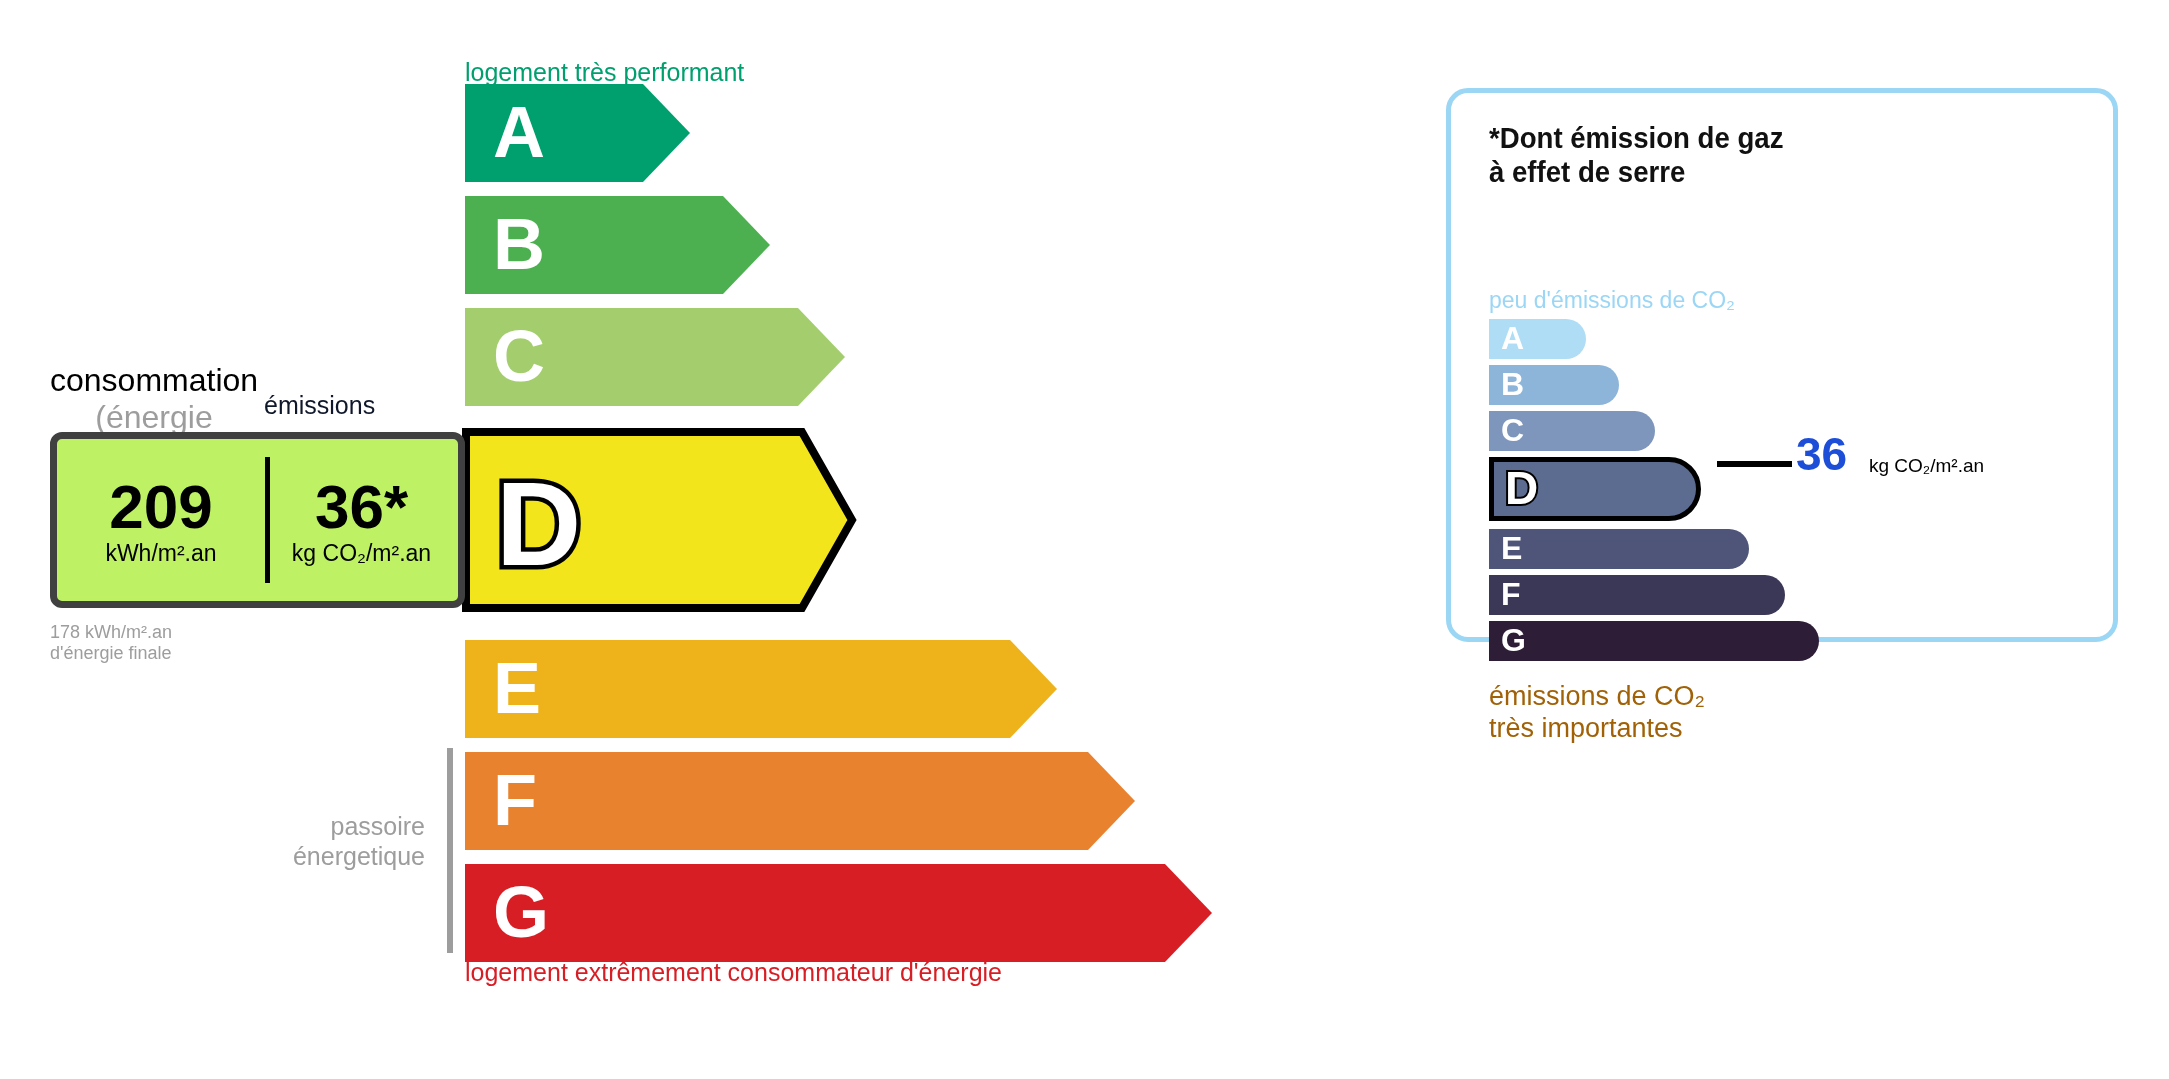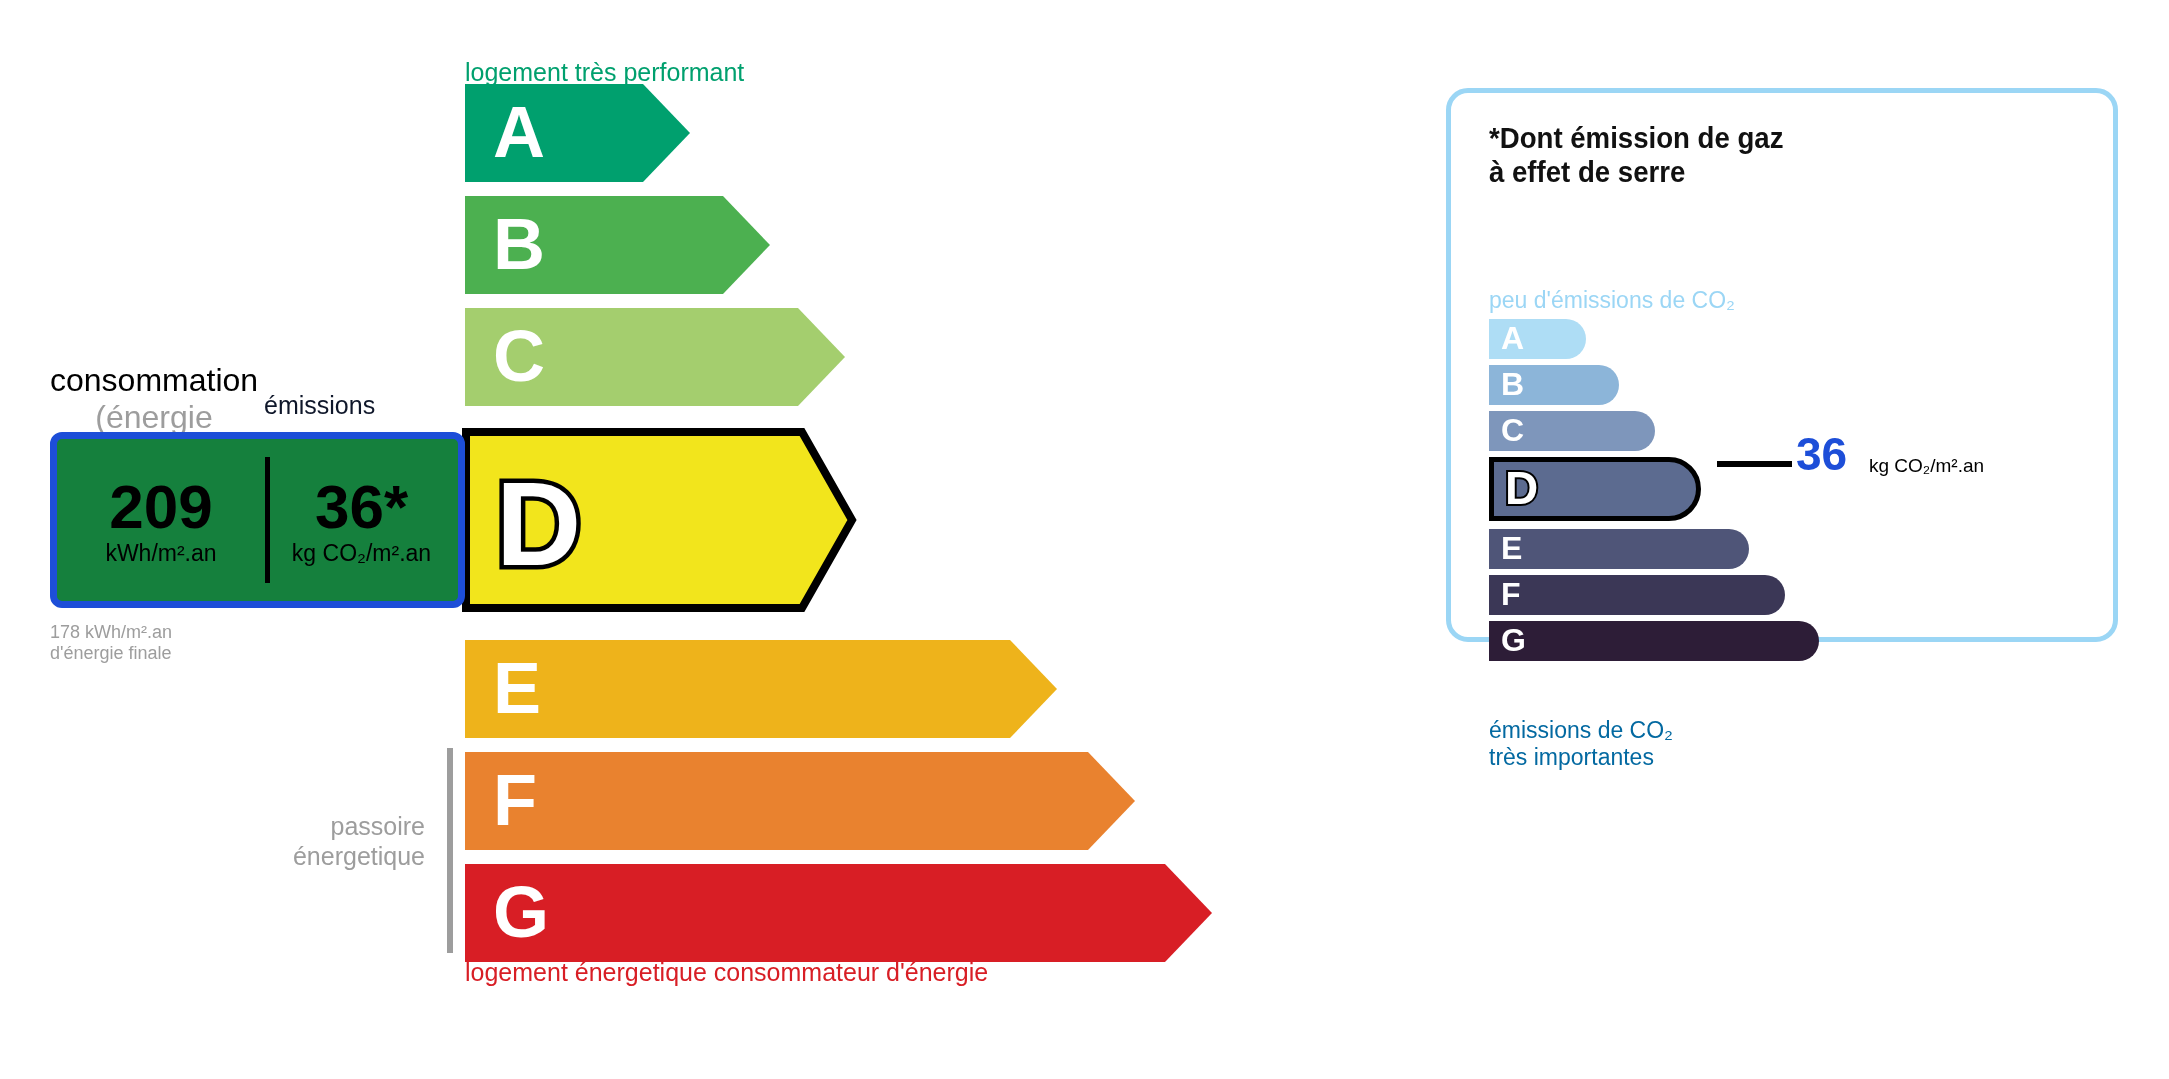--- a/index.html
+++ b/index.html
@@ -58,23 +58,23 @@
   #caption-bottom {
     left: 465px; top: 958px;
     color: #d81e25;
   }
 
   
   #value-box {
     position: absolute;
     left: 50px; top: 432px;
     width: 415px; height: 176px;
-    border: 7px solid #1d4ed8;
+    border: 7px solid #404040;
     border-radius: 12px;
-    background: #15803d;
+    background: #bef264;
     box-sizing: border-box;
     display: flex;
     z-index: 6;
   }
   .value-cell {
     flex: 1;
     display: flex;
     flex-direction: column;
     align-items: center;
     justify-content: center;
@@ -166,24 +166,24 @@
   }
   #co2-top-caption {
     position: absolute;
     left: 38px; top: 194px;
     font-size: 23px;
     color: #9bd6f5;
     white-space: nowrap;
   }
   #co2-bottom-caption {
     position: absolute;
-    left: 38px; top: 624px;
-    font-size: 23px;
+    left: 38px; top: 588px;
+    font-size: 27px;
     line-height: 1.18;
-    color: #0369a1;
+    color: #a16207;
     white-space: nowrap;
   }
 
   .co2-row {
     position: absolute;
     left: 38px;
     height: 40px;
   }
   .co2-bar {
     position: absolute;
@@ -289,21 +289,21 @@
     <span class="band-letter">F</span>
   </div>
 
   <div class="band-row" style="top:864px; width:747px;">
     <svg class="band-arrow" viewBox="0 0 747 98" preserveAspectRatio="none" width="747" height="98">
       <polygon points="0,0 700,0 747,49 700,98 0,98" fill="#d81e25"></polygon>
     </svg>
     <span class="band-letter">G</span>
   </div>
 
-  <div class="scale-caption" id="caption-bottom">logement énergetique consommateur d'énergie</div>
+  <div class="scale-caption" id="caption-bottom">logement extrêmement consommateur d'énergie</div>
 
   <div id="passoire-bar"></div>
   <div id="passoire-label">
     <div>passoire</div>
     <div>énergetique</div>
   </div>
 
   <div id="label-consommation">
     <span>consommation</span>
     <span class="sub">(énergie primaire)</span>

